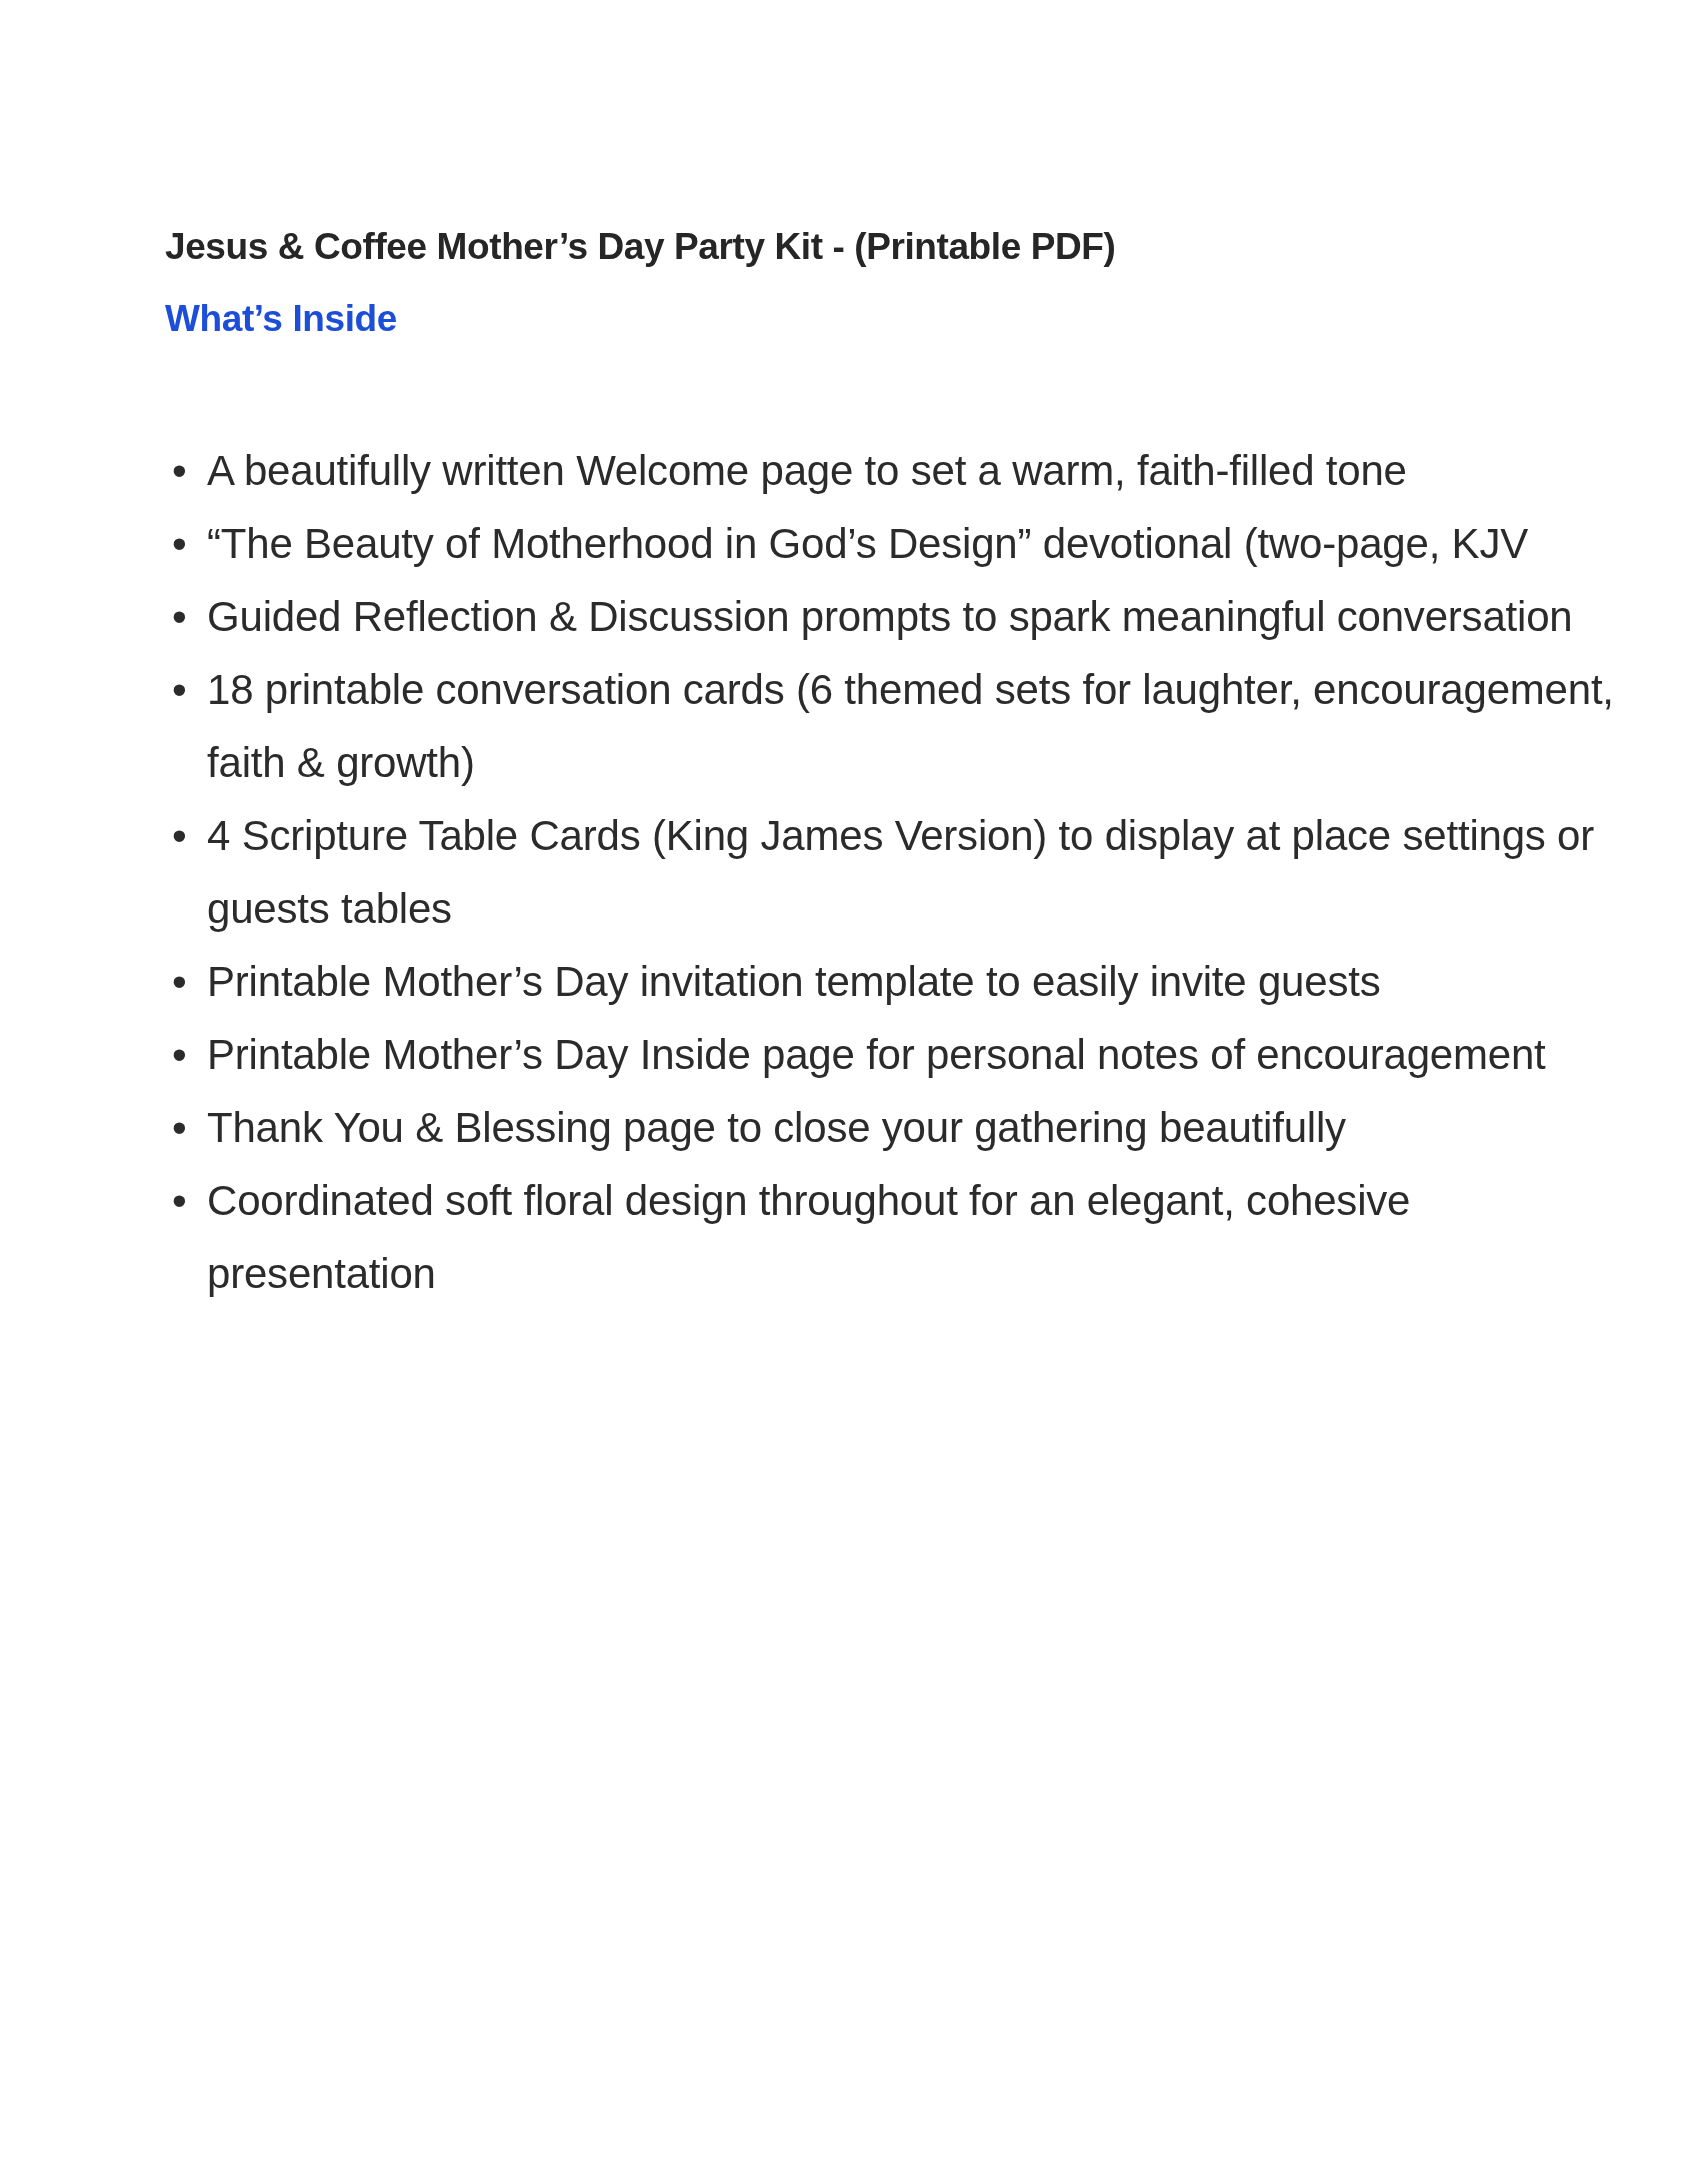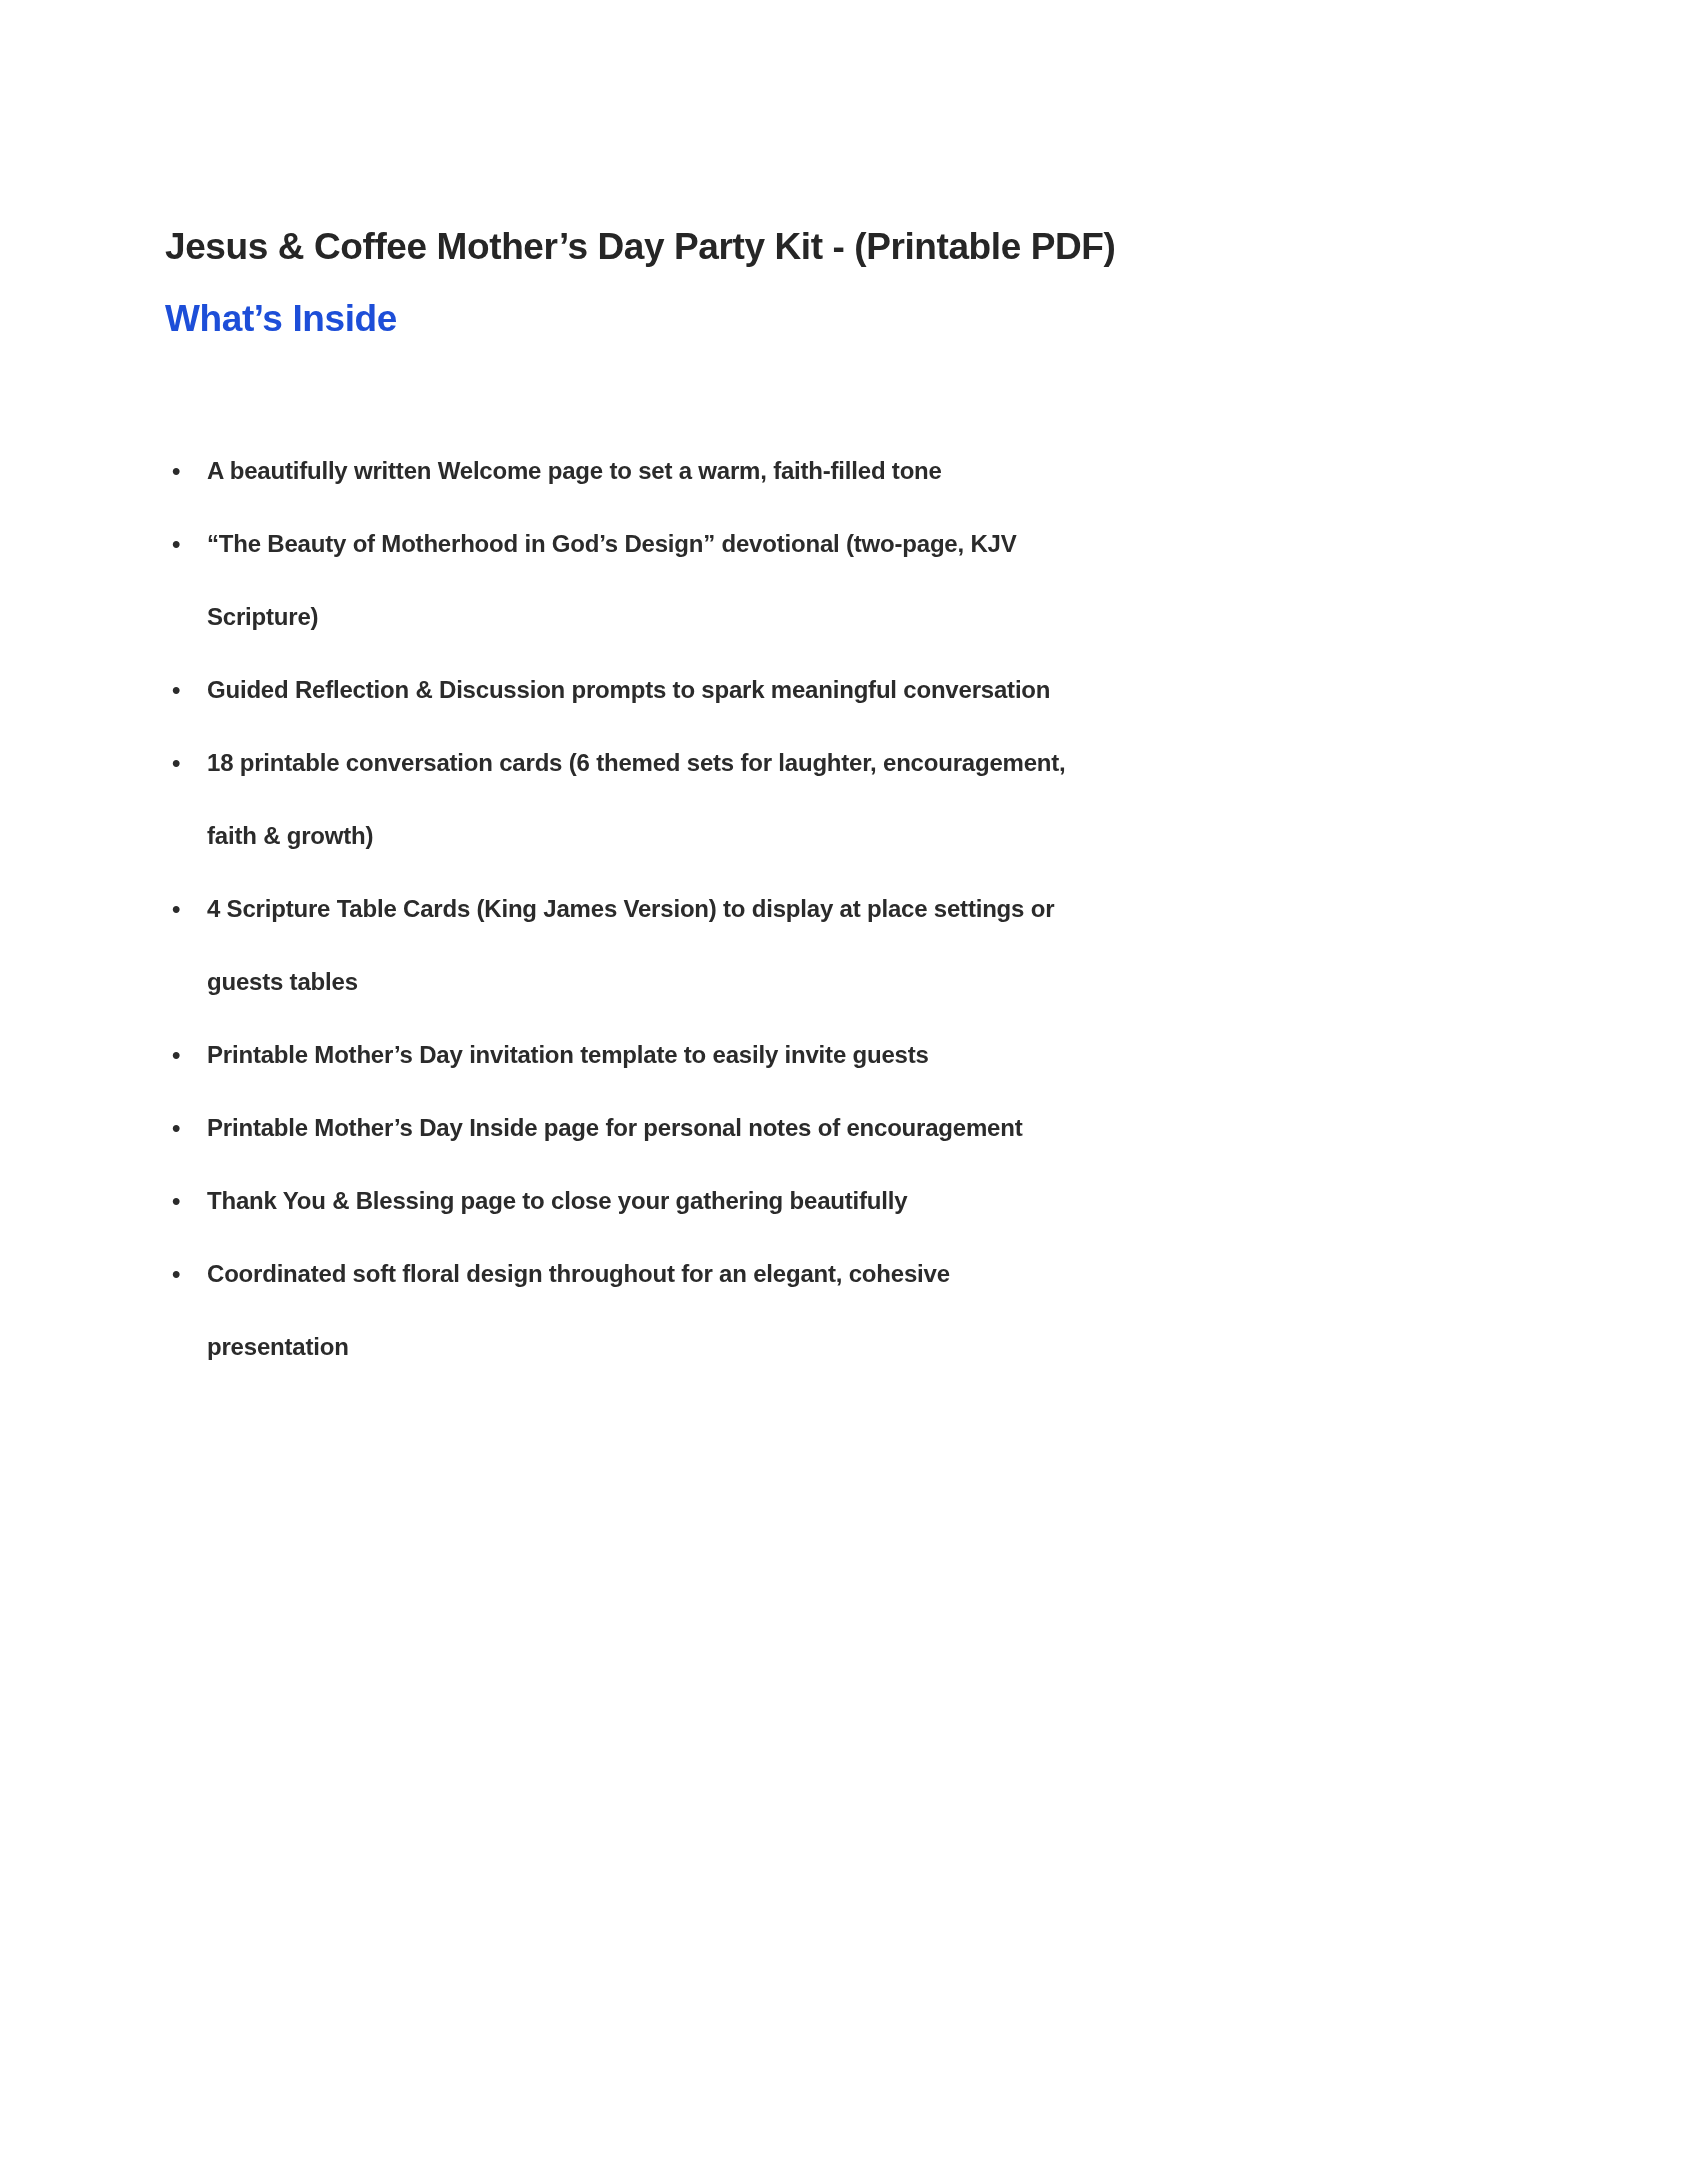--- a/index.html
+++ b/index.html
@@ -32,22 +32,22 @@
     font-weight: 700;
     line-height: 72px;
     text-align: left;
     letter-spacing: -0.4px;
     color: #262626;
   }
   .bullet-list {
     list-style: none;
     margin: 79px 0 0 0;
     padding: 0;
-    font-size: 24px;
-    font-weight: 700;
+    font-size: 42px;
+    font-weight: 400;
     line-height: 73px;
     letter-spacing: -0.2px;
     color: #2b2b2b;
   }
   .bullet-list li {
     position: relative;
     padding-left: 42px;
   }
   .bullet-list li::before {
     content: "\2022";
@@ -67,21 +67,20 @@
 <div class="page">
   <div class="content">
     <h1 class="doc-title" style="color: rgb(38, 38, 38);">Jesus &amp; Coffee Mother’s Day Party Kit - (Printable PDF)</h1>
     <h2 class="doc-subtitle" style="color: #1d4ed8;">What’s Inside</h2>
     <ul class="bullet-list">
         <li>
           <span class="line">A beautifully written Welcome page to set a warm, faith-filled tone</span>
         </li>
         <li>
           <span class="line">“The Beauty of Motherhood in God’s Design” devotional (two-page, KJV</span>
-          <span class="line">Scripture)</span>
         </li>
         <li>
           <span class="line">Guided Reflection &amp; Discussion prompts to spark meaningful conversation</span>
         </li>
         <li>
           <span class="line">18 printable conversation cards (6 themed sets for laughter, encouragement,</span>
           <span class="line">faith &amp; growth)</span>
         </li>
         <li>
           <span class="line">4 Scripture Table Cards (King James Version) to display at place settings or</span>

